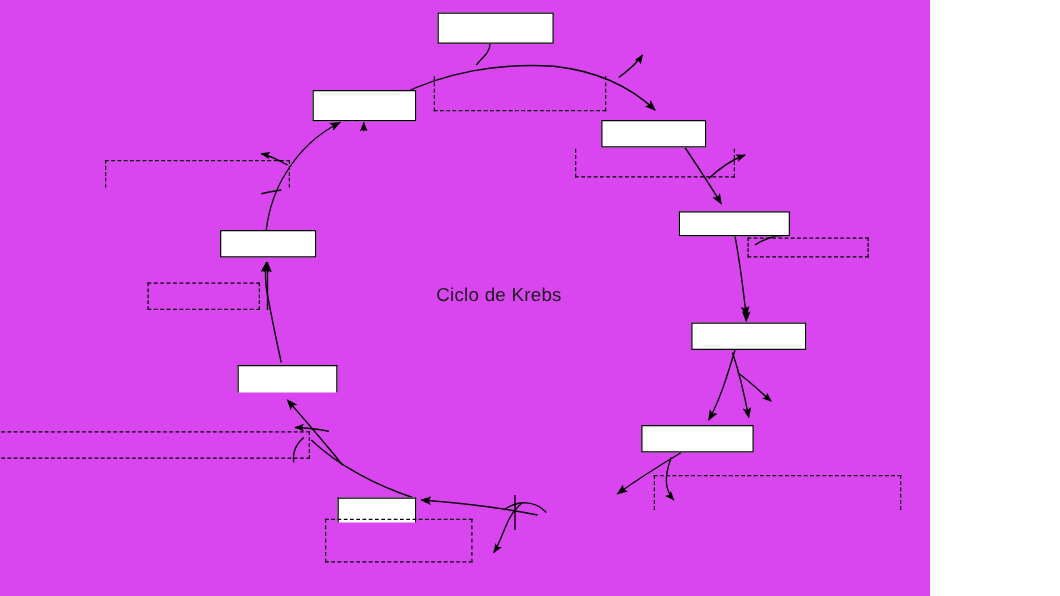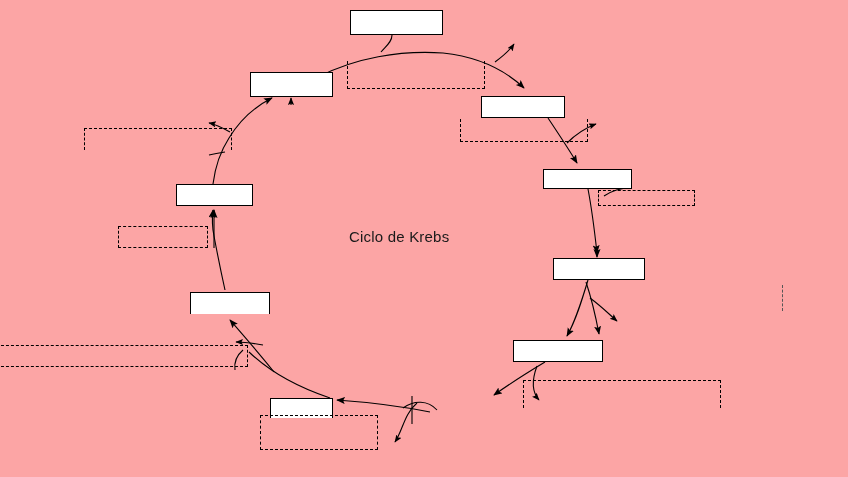--- a/index.html
+++ b/index.html
@@ -6,23 +6,23 @@
   html, body {
     margin: 0;
     padding: 0;
     background: #ffffff;
   }
   body {
     font-family: "Liberation Sans", sans-serif;
   }
   #canvas {
     position: relative;
-    width: 848px;
+    width: 744px;
     height: 477px;
-    background: #fca5a5;
+    background: #d946ef;
     overflow: hidden;
   }
   #diagram-svg {
     position: absolute;
     left: 0;
     top: 0;
     width: 848px;
     height: 477px;
   }
   .center-title {

